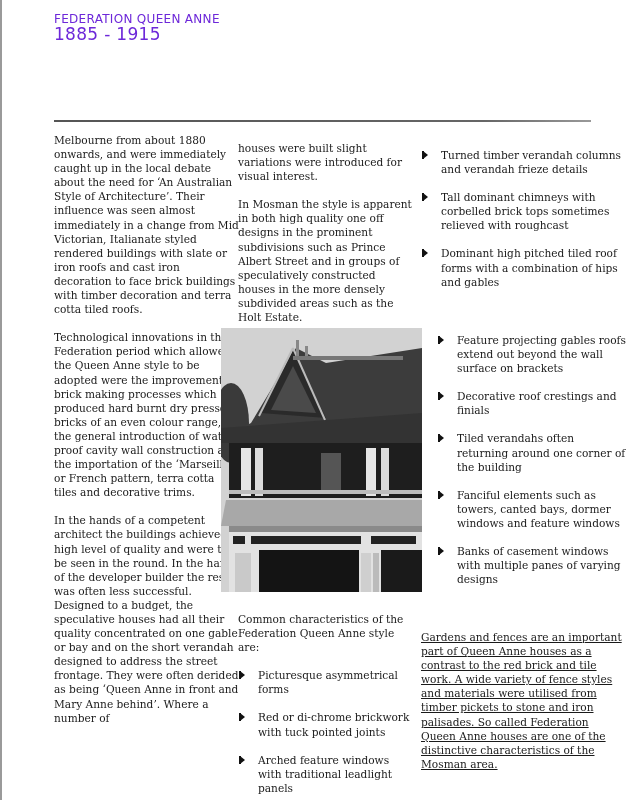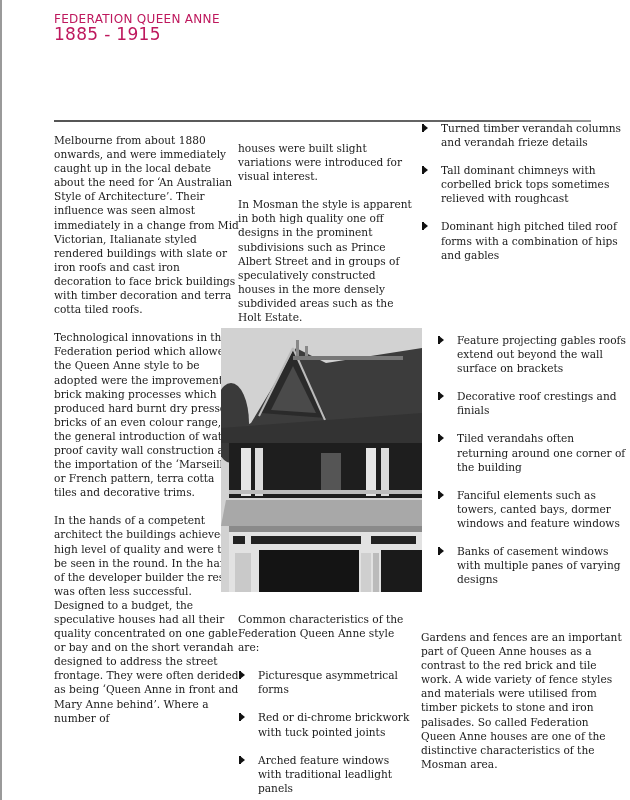--- a/index.html
+++ b/index.html
@@ -3,40 +3,40 @@
   <meta charset="utf-8">
   <style>
     html, body { margin: 0; padding: 0; }
     body {
       width: 630px; height: 800px; overflow: hidden; position: relative;
       background: #ffffff;
       font-family: "DejaVu Serif", serif;
       color: #1a1a1a;
     }
     .page-edge { position: absolute; left: 0; top: 0; width: 2px; height: 800px; background: #9a9a9a; }
-    .header { position: absolute; left: 54px; top: 12px; font-family: "DejaVu Sans", sans-serif; color: #be185d; }
+    .header { position: absolute; left: 54px; top: 12px; font-family: "DejaVu Sans", sans-serif; color: #6d28d9; }
     .header .title { font-size: 12px; letter-spacing: 0.3px; line-height: 15px; }
     .header .years { font-size: 17px; letter-spacing: 0.3px; line-height: 15px; }
     .rule { position: absolute; left: 54px; top: 120px; width: 537px; height: 2px;
       background: linear-gradient(to right, #555 0%, #666 80%, #999 100%); }
     .col { position: absolute; top: 133px; font-size: 10.6px; line-height: 14.1px; }
     .col p { margin: 0 0 14px 0; }
     .col1 { left: 54px; width: 185px; }
     .col2 { left: 238px; width: 175px; margin-top: 8px; }
     .bullets { list-style: none; margin: 0; padding: 0; }
     .bullets li { position: relative; padding-left: 20px; margin-bottom: 14px; }
     .bullet-glyph { position: absolute; left: 2px; top: 3px; width: 0; height: 0;
       border-left: 5px solid #111; border-top: 4px solid transparent; border-bottom: 4px solid transparent; }
     .bullet-glyph::before { content: ""; position: absolute; left: -6px; top: -4px; width: 2px; height: 8px; background:#111; }
     .photo { position: absolute; left: 221px; top: 328px; width: 201px; height: 264px; overflow: hidden;
       background: #cfcfcf; }
     .col2-lower { position: absolute; left: 238px; top: 612px; width: 175px; font-size: 10.6px; line-height: 14.1px; }
     .col2-lower p { margin: 0 0 14px 0; }
-    .col3-lower { position: absolute; left: 421px; top: 630px; width: 205px; font-size: 10.6px; line-height: 14.1px; }
-    .col3-upper { position: absolute; left: 421px; top: 121px; width: 205px; font-size: 10.6px; line-height: 14.1px; }
+    .col3-lower { position: absolute; left: 421px; top: 630px; width: 205px; font-size: 10.6px; line-height: 14.1px; text-decoration: underline; }
+    .col3-upper { position: absolute; left: 421px; top: 148px; width: 205px; font-size: 10.6px; line-height: 14.1px; }
     .col3-mid { position: absolute; left: 437px; top: 333px; width: 190px; font-size: 10.6px; line-height: 14.1px; }
   </style>
 </head>
 <body>
 
 <div class="page-edge"></div>
 
 <div class="header">
   <div class="title">FEDERATION QUEEN  ANNE</div>
   <div class="years">1885 - 1915</div>

